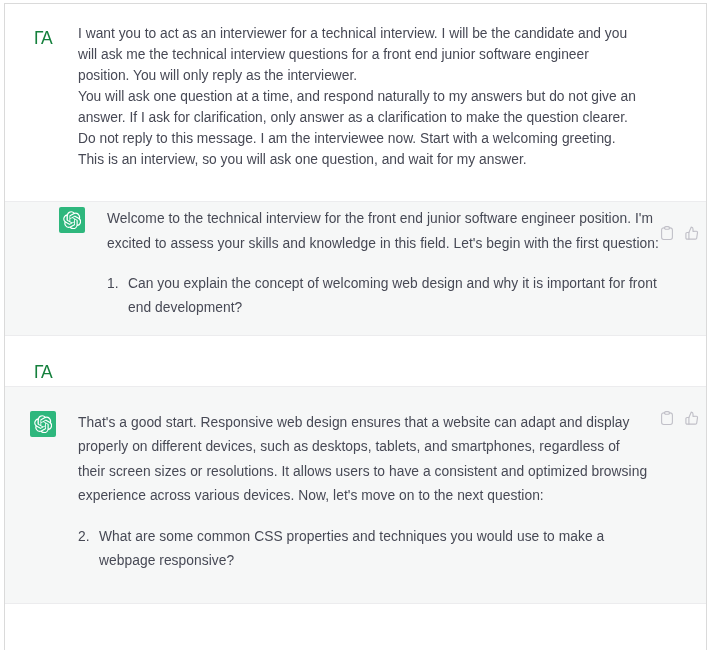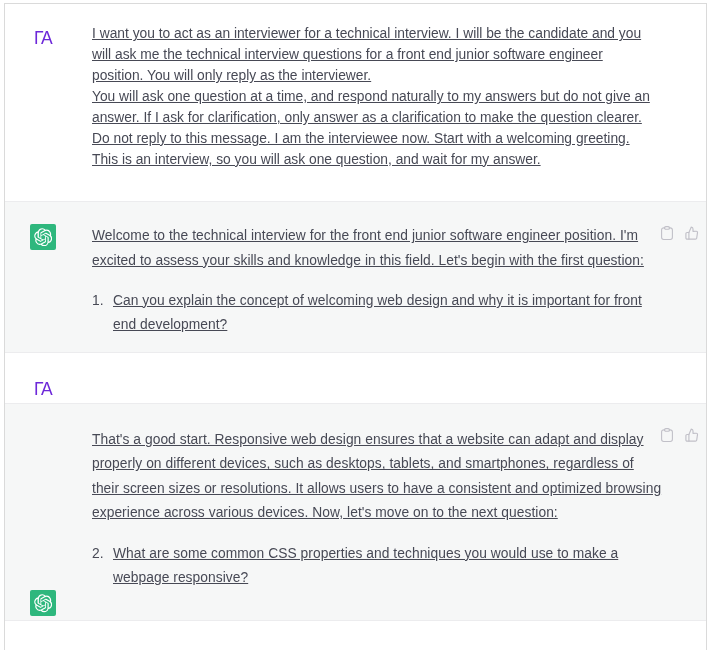--- a/index.html
+++ b/index.html
@@ -15,39 +15,39 @@
   border-left:1px solid #dadada;
   border-right:1px solid #dadada;
   border-top:1px solid #dadada;
   box-sizing:border-box;overflow:hidden;background:#fff;
 }
 .msg{display:flex;position:relative;box-sizing:border-box;}
 .msg.user{background:#ffffff;}
 .msg.assistant{background:#f6f7f7;border-top:1px solid #ececee;border-bottom:1px solid #ececee;}
 .avatar-col{width:71px;flex:0 0 71px;box-sizing:border-box;position:relative;}
 .avatar{width:26px;height:26px;position:absolute;left:25px;top:0;}
-.avatar-user{display:flex;align-items:flex-start;justify-content:flex-start;color:#6d28d9;font-size:17.5px;line-height:1;letter-spacing:-1.2px;padding-left:4px;padding-top:6px;box-sizing:border-box;}
+.avatar-user{display:flex;align-items:flex-start;justify-content:flex-start;color:#15803d;font-size:17.5px;line-height:1;letter-spacing:-1.2px;padding-left:4px;padding-top:6px;box-sizing:border-box;}
 .avatar-gpt{background:#2eb77d;border-radius:2px;display:flex;align-items:center;justify-content:center;}
 .content{
-  flex:0 0 auto;width:565px;margin-left:16px;
-  color:#474955;font-size:13.8px;letter-spacing:0;text-decoration:underline;
+  flex:0 0 auto;width:565px;margin-left:2px;
+  color:#474955;font-size:13.8px;letter-spacing:0;
 }
 .msg.user .content{line-height:20.9px;width:565px;}
 .msg.assistant .content{line-height:24.4px;width:570px;letter-spacing:0.05px;}
 .content p{margin:0;}
 ol.numlist{margin:16px 0 0 0;padding:0;list-style:none;}
 ol.numlist li{position:relative;padding-left:21px;}
 ol.numlist li .marker{position:absolute;left:0;top:0;color:#474955;}
 .actions{position:absolute;right:7px;top:24px;display:flex;gap:12px;color:#c1c0c8;}
 .actions .act{background:none;border:none;padding:0;margin:0;cursor:pointer;color:inherit;display:block;line-height:0;}
 
 .m1{padding-top:20.40px;padding-bottom:30.40px;}
-.m2{padding-top:22px;padding-bottom:14.50px;}
+.m2{padding-top:5px;padding-bottom:14.50px;justify-content:center;}
 .m3{padding-top:21.30px;padding-bottom:28.90px;}
-.m4{padding-top:23.50px;padding-bottom:29.50px;align-items:flex-end;}
+.m4{padding-top:23.50px;padding-bottom:29.50px;}
 .m5{height:40px;}
 
 </style>
 </head>
 <body>
 
 <div class="frame">
 
   <div class="msg user m1">
     <div class="avatar-col">

